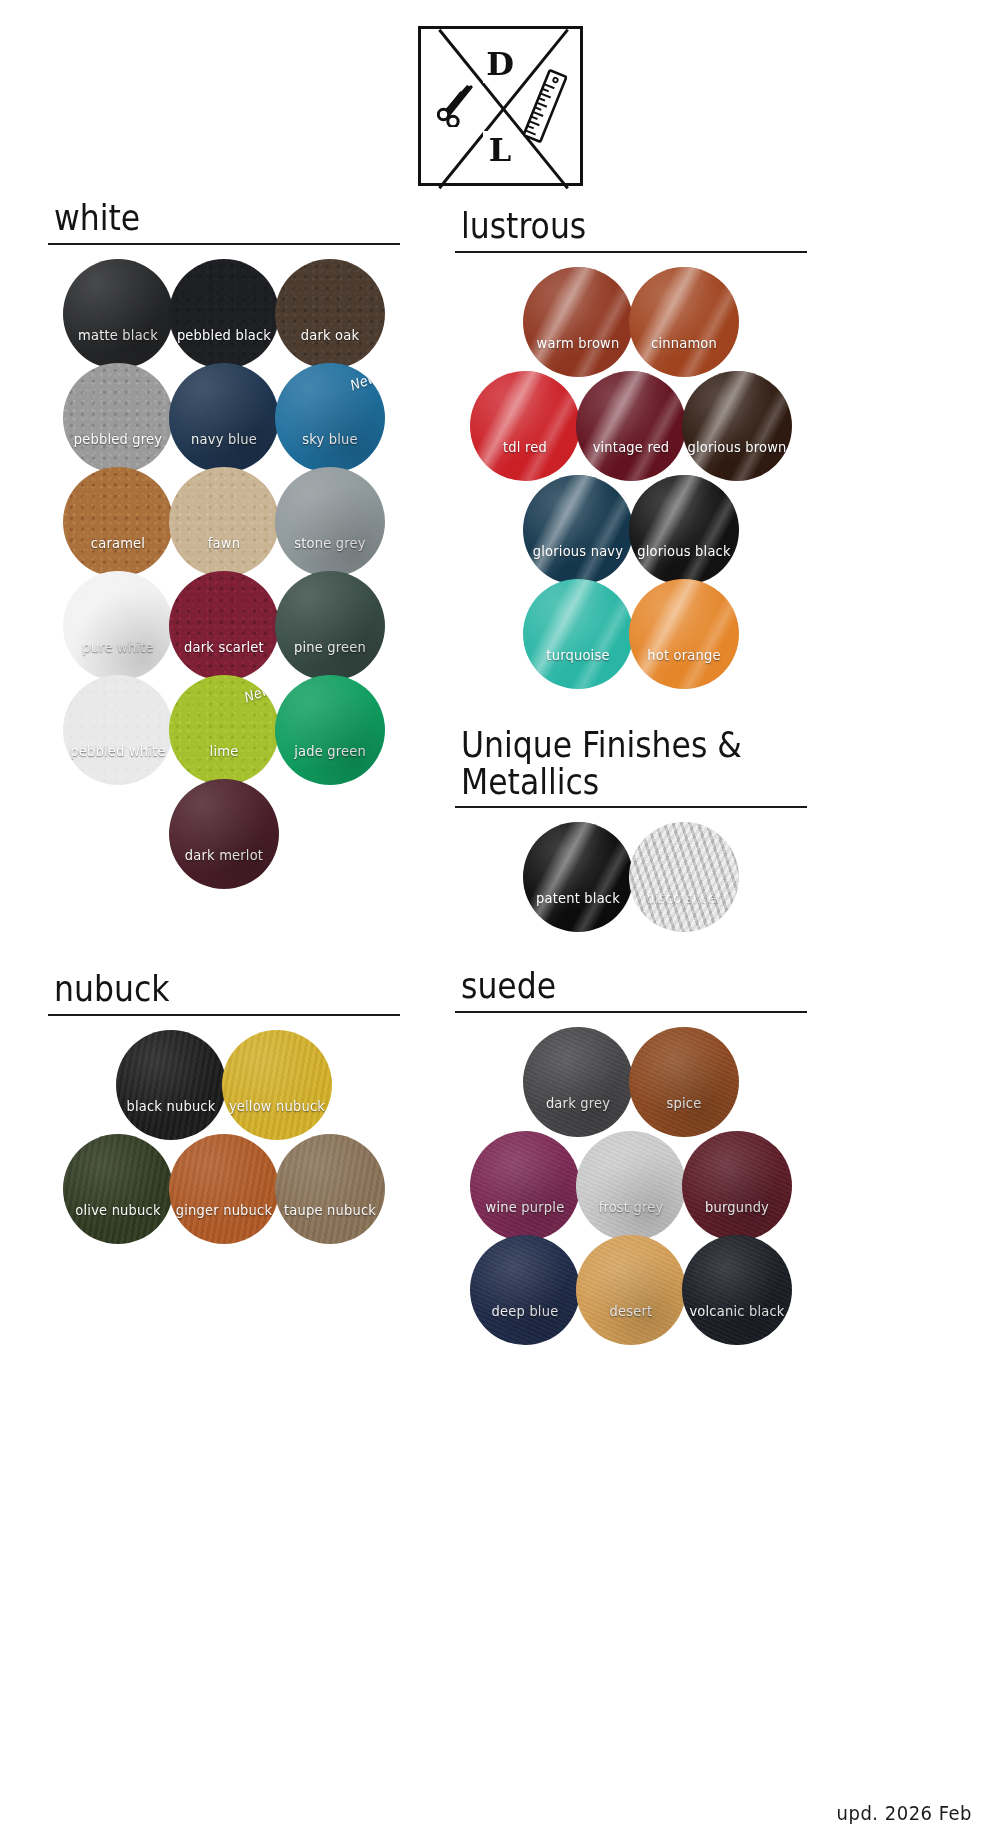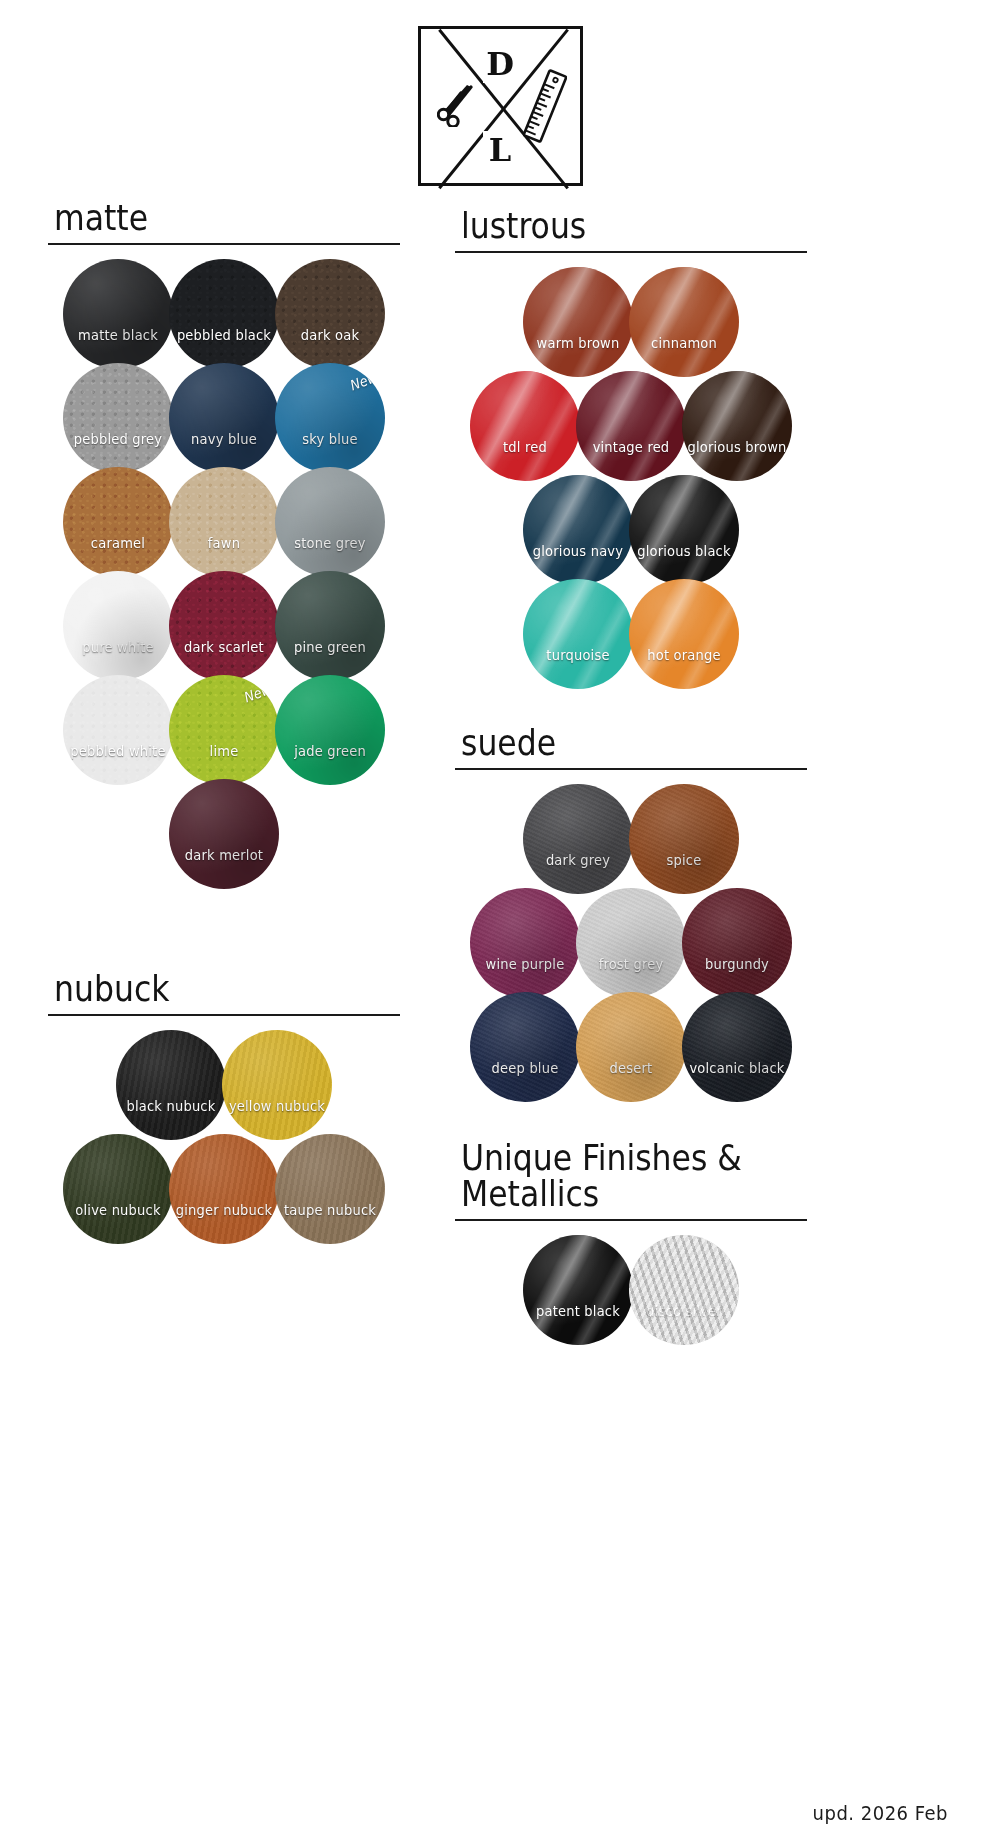--- a/index.html
+++ b/index.html
@@ -152,21 +152,21 @@
   .grain-marble::after {
     background-image:
       repeating-linear-gradient(72deg, rgba(255,255,255,.5) 0 2px, rgba(140,140,140,.35) 2px 5px, rgba(255,255,255,.45) 5px 8px),
       repeating-linear-gradient(-58deg, rgba(255,255,255,.35) 0 3px, rgba(120,120,120,.25) 3px 6px);
     opacity: .85;
   }
 
   
   .footer {
     position: absolute;
-    right: 52px; bottom: 22px;
+    right: 28px; bottom: 22px;
     font-size: 20px;
     color: #1c1c1c;
     letter-spacing: .5px;
   }
 </style>
 </head>
 <body>
 
 <div class="header">
 
@@ -212,21 +212,21 @@
     </span>
   </div>
 
 </div>
 
 <div class="columns">
 
   <div class="col col-left" style="top:14px;">
 
     <div class="section">
-      <div class="section-head">matte</div>
+      <div class="section-head">white</div>
       <div class="section-rule"></div>
       <div>
           <div class="row">
             <div class="swatch grain-smooth" style="background: rgb(38, 39, 41);">
               <span class="label">matte black</span>
             </div>
             <div class="swatch grain-pebble" style="background: rgb(29, 31, 34);">
               <span class="label">pebbled black</span>
             </div>
             <div class="swatch grain-pebble" style="background: rgb(76, 60, 48);">
@@ -346,73 +346,73 @@
             <div class="swatch grain-gloss" style="background: rgb(18, 18, 18);">
               <span class="label">glorious black</span>
             </div>
           </div>
           <div class="row">
             <div class="swatch grain-gloss" style="background: rgb(42, 182, 165);">
               <span class="label">turquoise</span>
             </div>
             <div class="swatch grain-gloss" style="background: rgb(229, 134, 42);">
               <span class="label">hot orange</span>
-            </div>
-          </div>
-        </div>
-    </div>
-
-    <div class="section" style="margin-top:42px;">
-      <div class="section-head">suede</div>
-      <div class="section-rule"></div>
-      <div>
-          <div class="row">
-            <div class="swatch grain-suede" style="background: rgb(71, 71, 74);">
-              <span class="label">dark grey</span>
-            </div>
-            <div class="swatch grain-suede" style="background: rgb(142, 74, 34);">
-              <span class="label">spice</span>
-            </div>
-          </div>
-          <div class="row">
-            <div class="swatch grain-suede" style="background: rgb(126, 42, 85);">
-              <span class="label">wine purple</span>
-            </div>
-            <div class="swatch grain-suede" style="background: rgb(205, 205, 205);">
-              <span class="label">frost grey</span>
-            </div>
-            <div class="swatch grain-suede" style="background: rgb(93, 29, 40);">
-              <span class="label">burgundy</span>
-            </div>
-          </div>
-          <div class="row">
-            <div class="swatch grain-suede" style="background: rgb(31, 43, 74);">
-              <span class="label">deep blue</span>
-            </div>
-            <div class="swatch grain-suede" style="background: rgb(213, 160, 87);">
-              <span class="label">desert</span>
-            </div>
-            <div class="swatch grain-suede" style="background: rgb(27, 31, 38);">
-              <span class="label">volcanic black</span>
             </div>
           </div>
         </div>
     </div>
 
     <div class="section" style="margin-top:44px;">
       <div class="section-head">Unique Finishes &amp;</div>
       <div class="section-head">Metallics</div>
       <div class="section-rule"></div>
       <div>
           <div class="row">
             <div class="swatch grain-gloss" style="background: rgb(12, 12, 12);">
               <span class="label">patent black</span>
             </div>
             <div class="swatch grain-marble" style="background: rgb(217, 217, 217);">
               <span class="label">disco silver</span>
             </div>
           </div>
         </div>
     </div>
+
+    <div class="section" style="margin-top:42px;">
+      <div class="section-head">suede</div>
+      <div class="section-rule"></div>
+      <div>
+          <div class="row">
+            <div class="swatch grain-suede" style="background: rgb(71, 71, 74);">
+              <span class="label">dark grey</span>
+            </div>
+            <div class="swatch grain-suede" style="background: rgb(142, 74, 34);">
+              <span class="label">spice</span>
+            </div>
+          </div>
+          <div class="row">
+            <div class="swatch grain-suede" style="background: rgb(126, 42, 85);">
+              <span class="label">wine purple</span>
+            </div>
+            <div class="swatch grain-suede" style="background: rgb(205, 205, 205);">
+              <span class="label">frost grey</span>
+            </div>
+            <div class="swatch grain-suede" style="background: rgb(93, 29, 40);">
+              <span class="label">burgundy</span>
+            </div>
+          </div>
+          <div class="row">
+            <div class="swatch grain-suede" style="background: rgb(31, 43, 74);">
+              <span class="label">deep blue</span>
+            </div>
+            <div class="swatch grain-suede" style="background: rgb(213, 160, 87);">
+              <span class="label">desert</span>
+            </div>
+            <div class="swatch grain-suede" style="background: rgb(27, 31, 38);">
+              <span class="label">volcanic black</span>
+            </div>
+          </div>
+        </div>
+    </div>
   </div>
 </div>
 
 <div class="footer">upd. 2026 Feb</div>
 
 </body></html>

